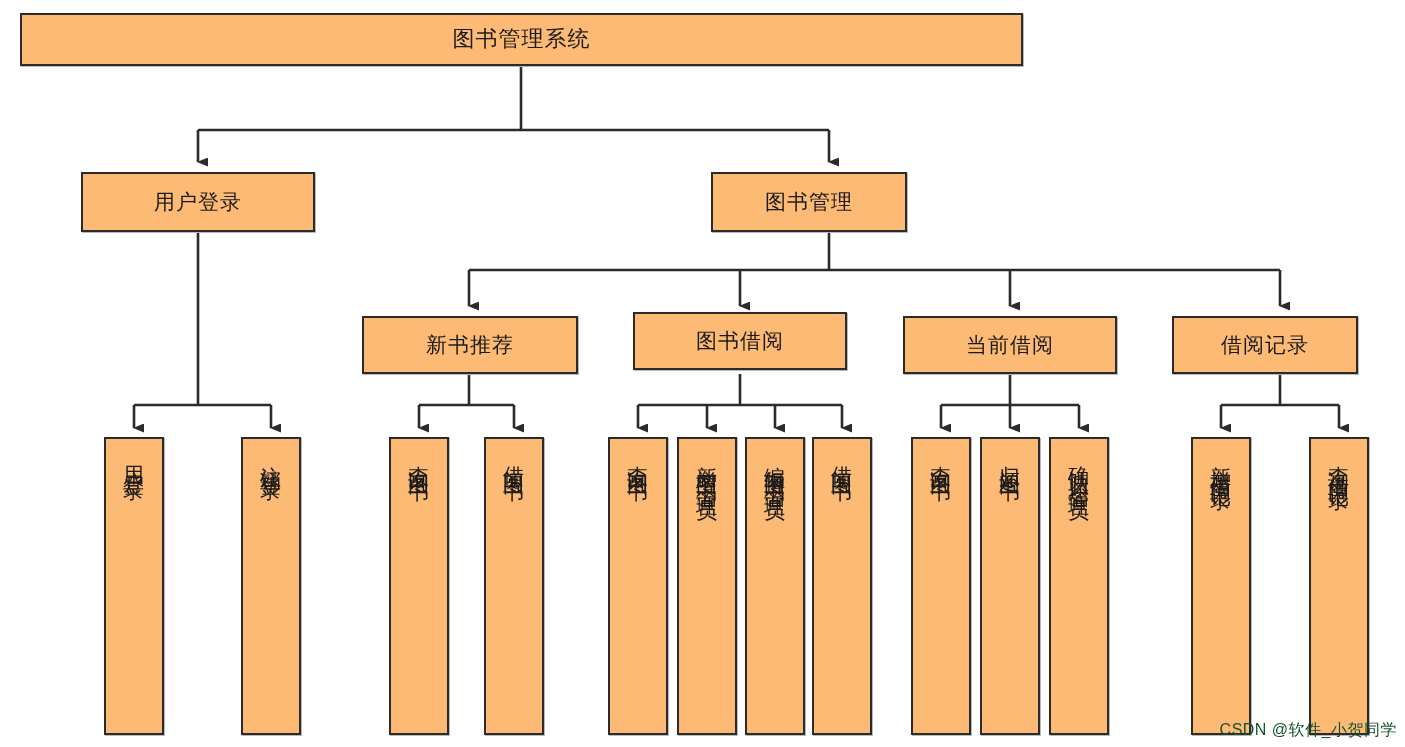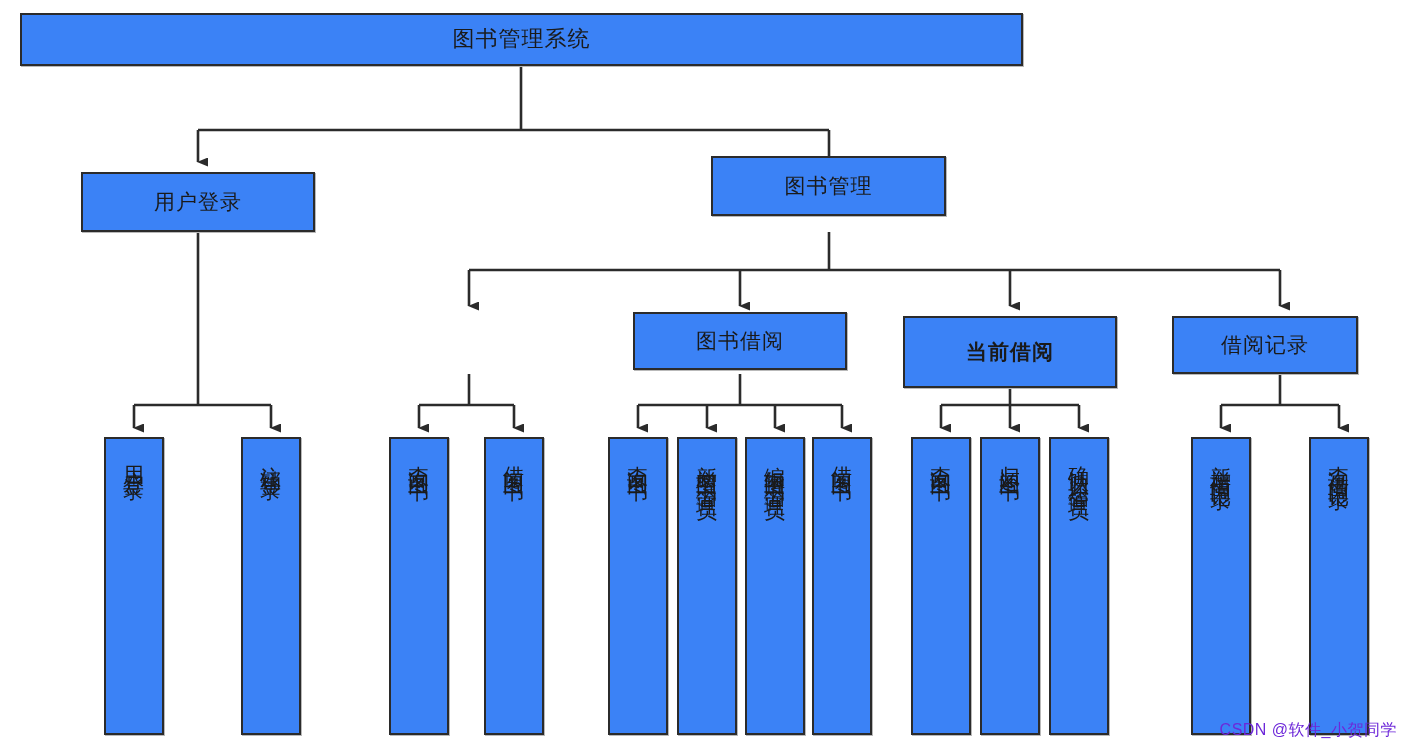--- a/index.html
+++ b/index.html
@@ -1,37 +1,37 @@
 <!DOCTYPE html>
 <html><head>
 <meta charset="utf-8">
 <style>
   html,body{margin:0;padding:0;background:#ffffff;}
   body{width:1405px;height:747px;overflow:hidden;
        font-family:"Liberation Sans","DejaVu Sans",sans-serif;}
   #stage{position:relative;width:1405px;height:747px;background:#fff;}
   svg#wires{position:absolute;left:0;top:0;width:1405px;height:747px;}
 
-  .node{position:absolute;box-sizing:border-box;background:#3b82f6;
+  .node{position:absolute;box-sizing:border-box;background:#fdba74;
         border:2.5px solid #2b2b2b;display:flex;align-items:center;
         justify-content:center;color:#1a1a1a;}
   .node.shadow{box-shadow:1px 1px 0 0 #b9b9b9;}
   .node .lbl{display:block;text-align:center;line-height:1.12;}
 
   
   .h-node .lbl{font-size:21px;letter-spacing:1px;}
   .root .lbl{font-size:22px;letter-spacing:1px;}
 
   
   .v-node{padding:10px 2px 6px 2px;align-items:flex-start;justify-content:center;}
   .v-node .lbl{writing-mode:vertical-rl;text-orientation:upright;
                font-size:21px;letter-spacing:5px;line-height:1.0;
                white-space:nowrap;}
   .watermark{position:absolute;right:8px;bottom:6px;font-size:16px;
-             color:#6d28d9;letter-spacing:.5px;white-space:nowrap;}
+             color:#14532d;letter-spacing:.5px;white-space:nowrap;}
 </style>
 </head>
 <body>
 
 <div id="stage">
 
   <svg id="wires" viewBox="0 0 1405 747" xmlns="http://www.w3.org/2000/svg">
     <defs>
       <marker id="arw" markerWidth="10" markerHeight="11" refX="4.5" refY="10" orient="auto" markerUnits="userSpaceOnUse">
         <path d="M0,0 L9,0 L4.5,11 Z" fill="#2b2b2b"></path>
@@ -81,28 +81,31 @@
     </g>
   </svg>
 
   <div class="node h-node root shadow" style="left:20px;top:13px;width:1003px;height:53px;">
     <span class="lbl">图书管理系统</span>
   </div>
 
   <div class="node h-node shadow" style="left:81px;top:172px;width:234px;height:60px;">
     <span class="lbl">用户登录</span>
   </div>
-  <div class="node h-node shadow" style="left:711px;top:156px;width:235px;height:60px;">
+  <div class="node h-node shadow" style="left:711px;top:172px;width:196px;height:60px;">
     <span class="lbl">图书管理</span>
   </div>
 
+  <div class="node h-node shadow" style="left:362px;top:316px;width:216px;height:58px;">
+    <span class="lbl">新书推荐</span>
+  </div>
   <div class="node h-node shadow" style="left:633px;top:312px;width:214px;height:58px;">
     <span class="lbl">图书借阅</span>
   </div>
-  <div class="node h-node shadow" style="left:903px;top:316px;width:214px;height:72px;font-weight:bold;">
+  <div class="node h-node shadow" style="left:903px;top:316px;width:214px;height:58px;">
     <span class="lbl">当前借阅</span>
   </div>
   <div class="node h-node shadow" style="left:1172px;top:316px;width:186px;height:58px;">
     <span class="lbl">借阅记录</span>
   </div>
 
   <div class="node v-node shadow" style="left:104px;top:437px;width:60px;height:298px;">
     <span class="lbl">用户登录</span>
   </div>
   <div class="node v-node shadow" style="left:241px;top:437px;width:60px;height:298px;">

